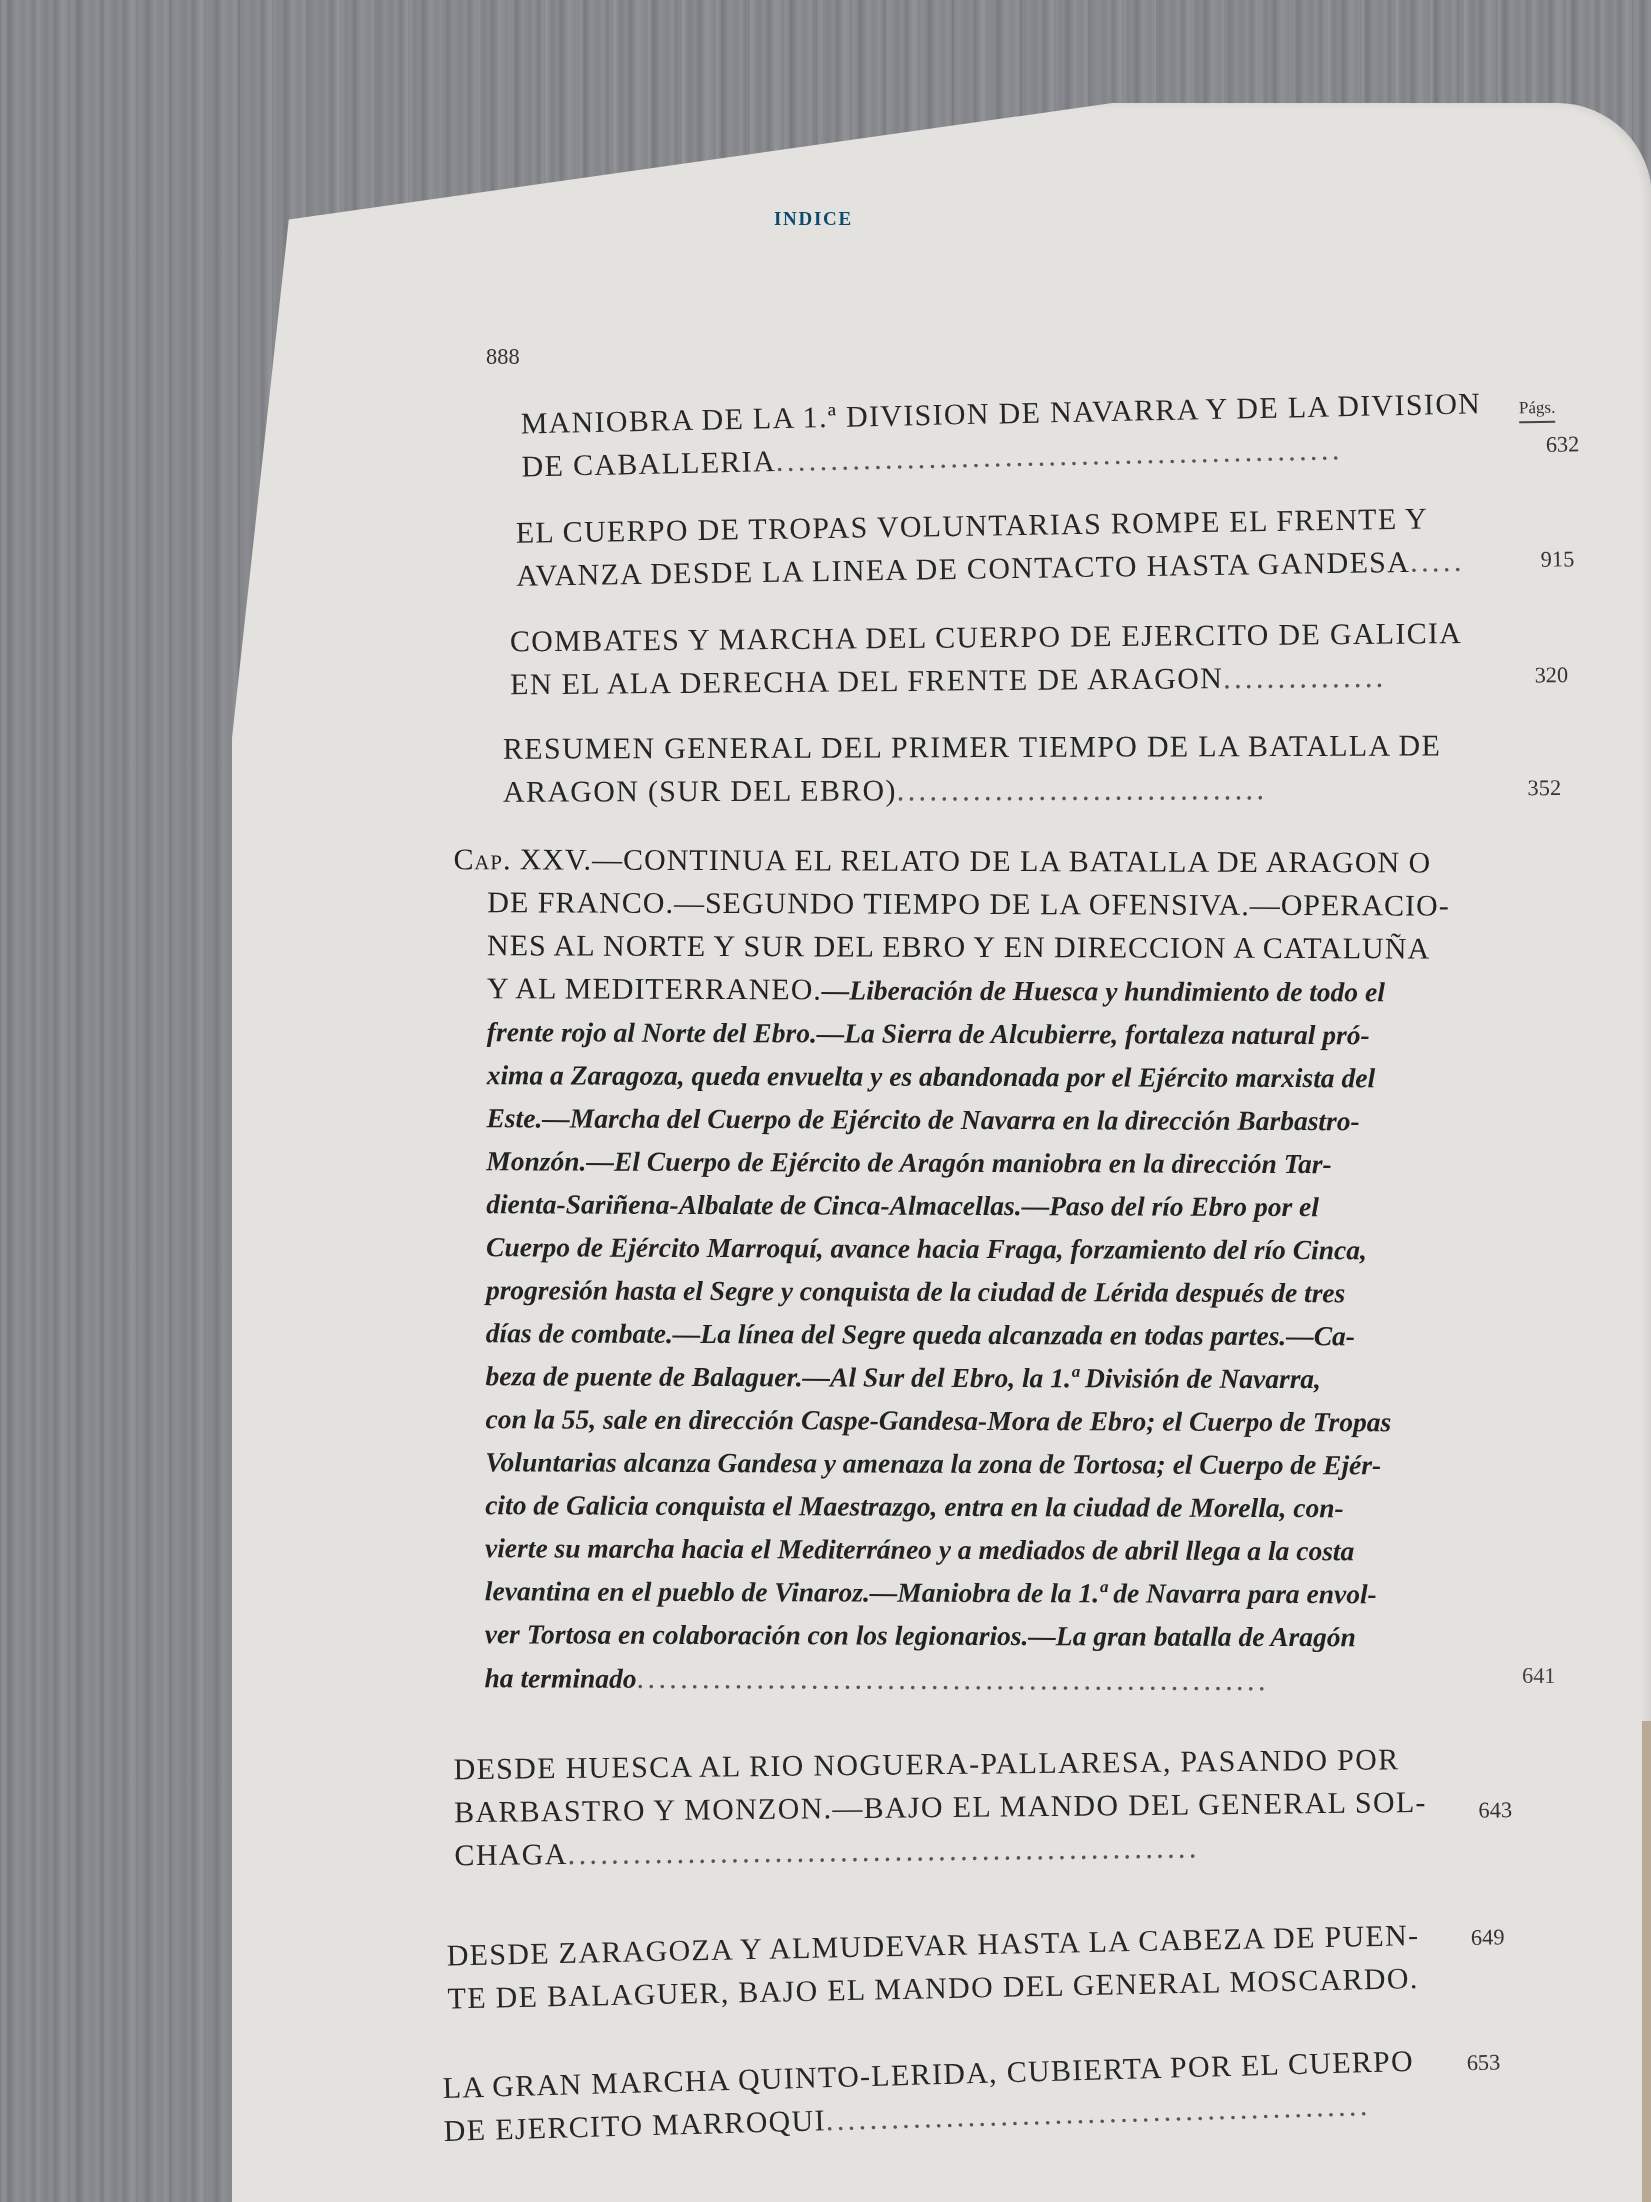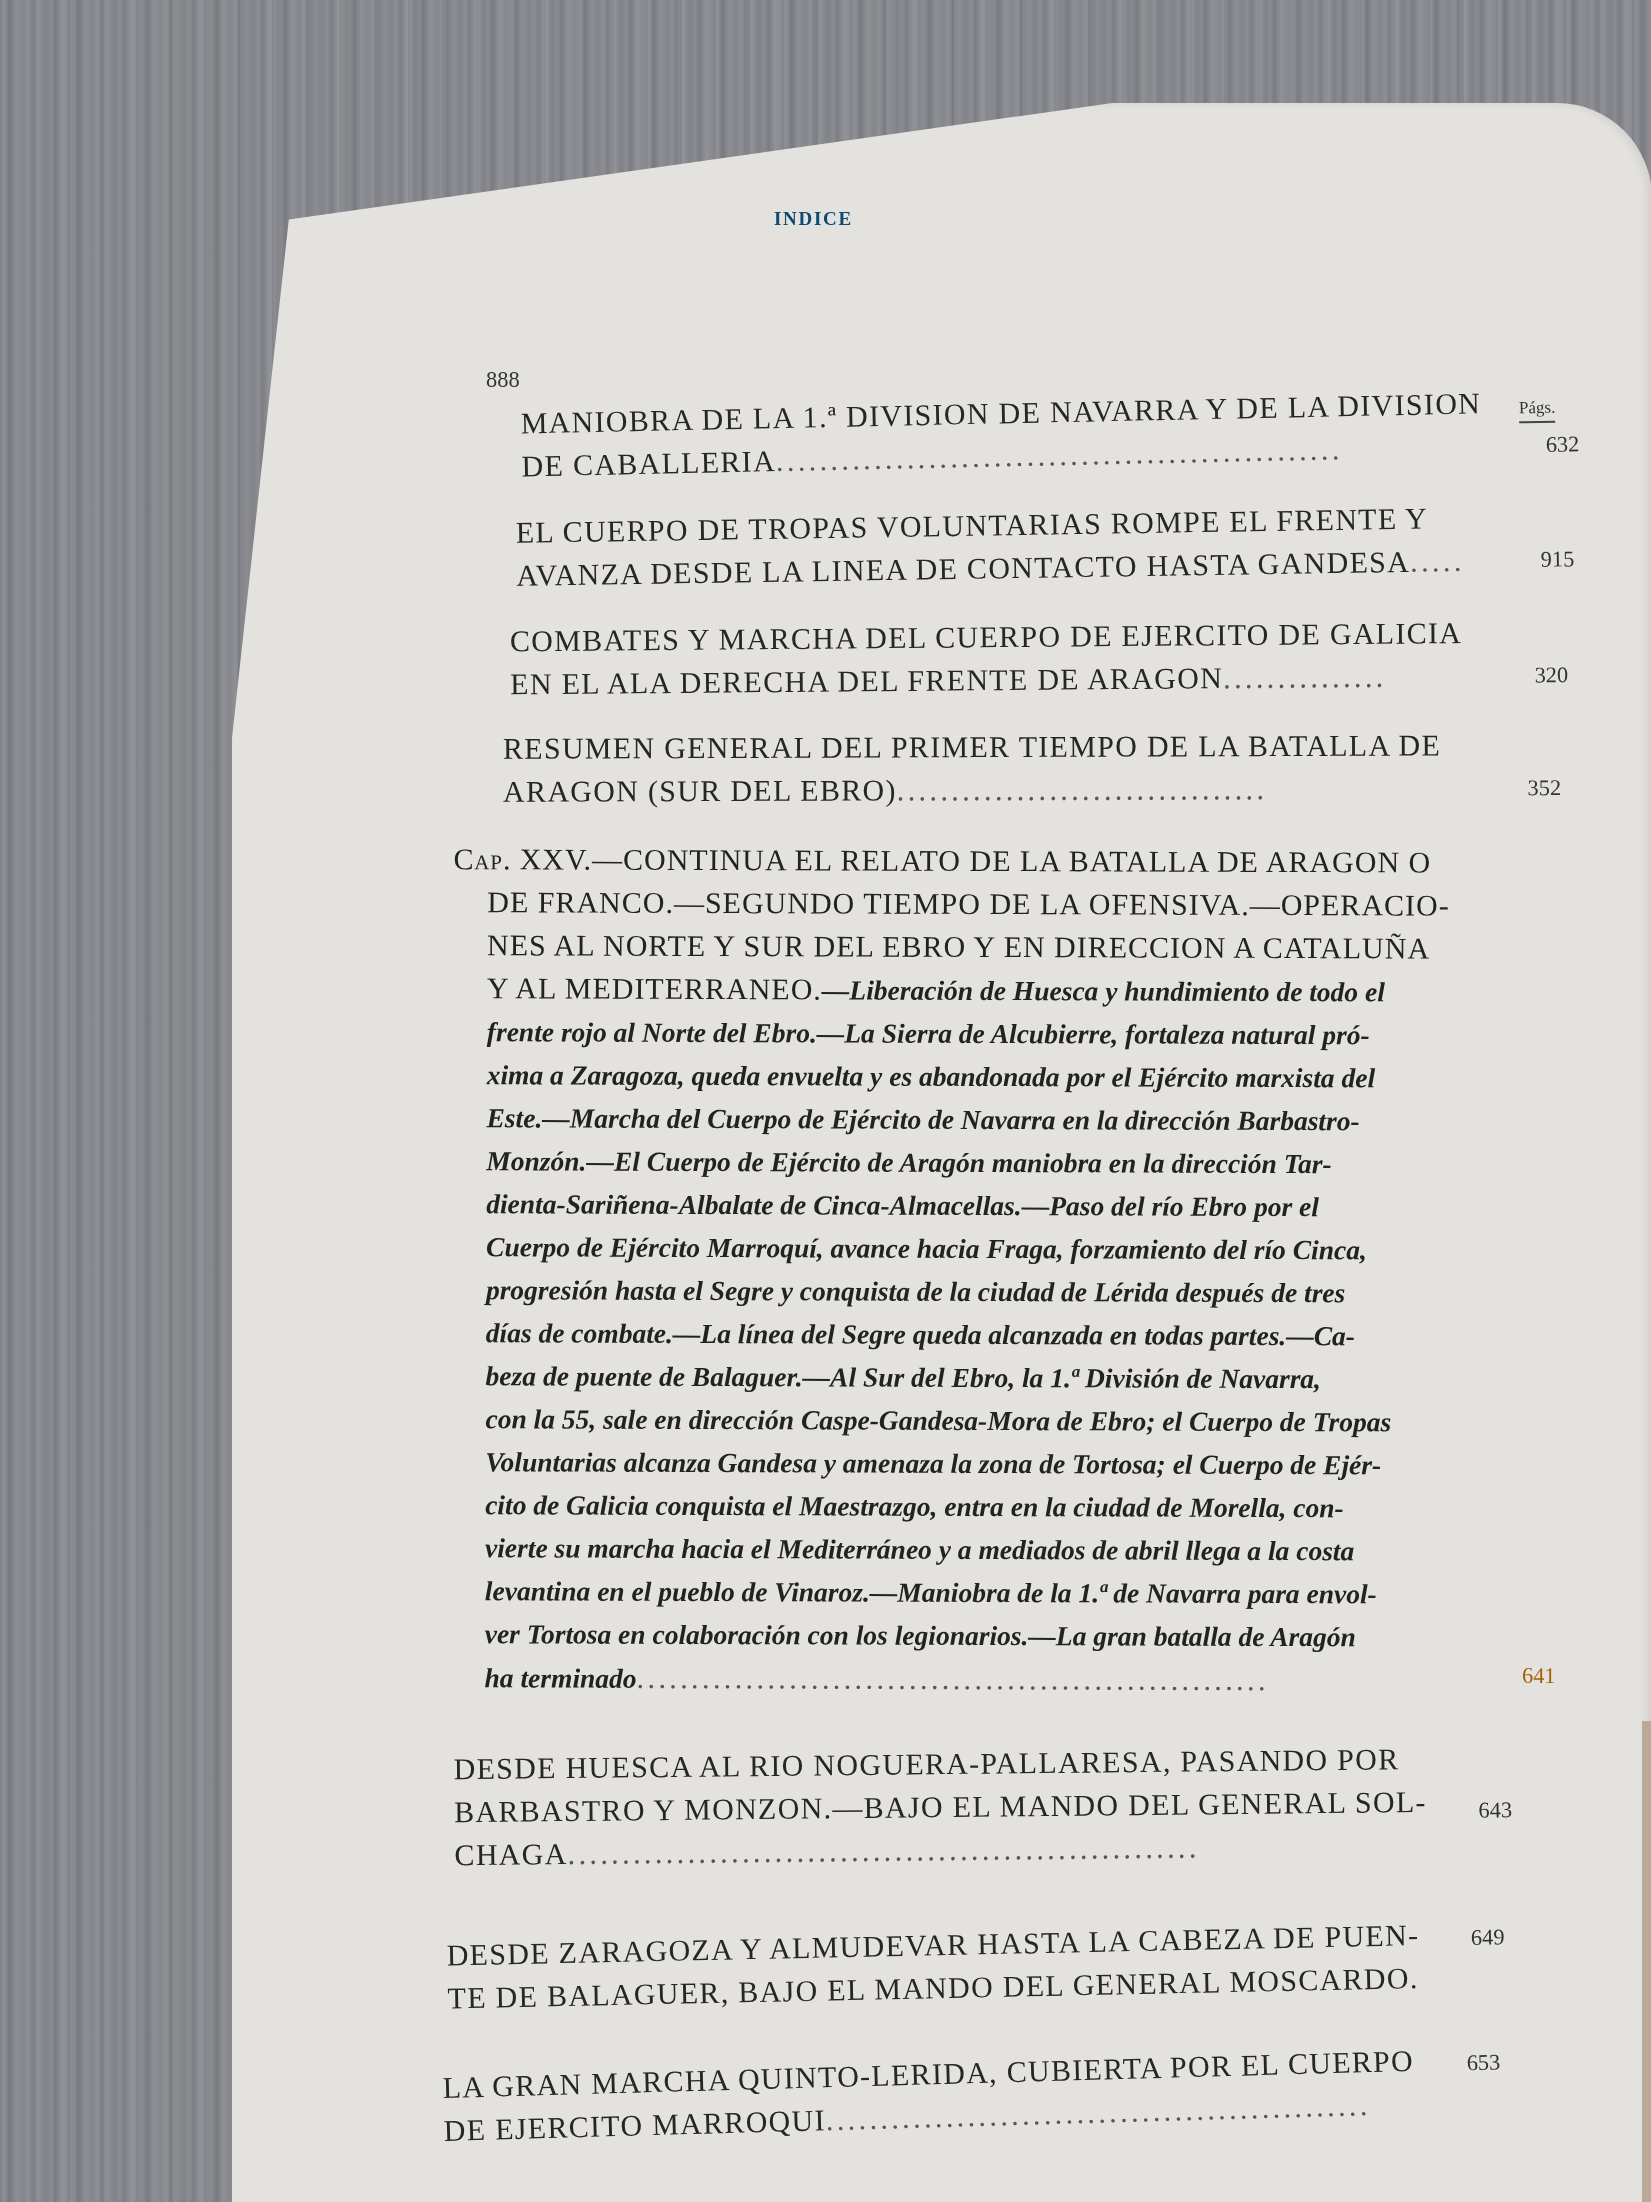--- a/index.html
+++ b/index.html
@@ -24,21 +24,21 @@
   .page-edge {
     position: absolute; right: 0; top: 1618px; width: 10.3px; height: 585px;
     background: #b9aa98;
   }
   .running-head {
     position: absolute; left: 774px; top: 208px;
     font-size: 19px; letter-spacing: 1.7px; font-weight: bold; color: #0c4a6e;
   }
   .page-number {
     position: absolute; left: 486px; top: 344px;
-    font-size: 22.4px; color: #333; margin-top: 23px;
+    font-size: 22.4px; color: #333;
   }
   .pags-label {
     position: absolute; left: 1519px; top: 366px;
     font-size: 17px; color: #333;
     border-bottom: 2.6px solid #444; padding-bottom: 2.6px;
     transform: rotate(-1deg);
     margin-top: 32px;
   }
   .toc-entry {
     position: absolute; width: 998px;
@@ -55,21 +55,21 @@
     font-size: 30px; line-height: 43px; color: #222;
     transform: rotate(0.2deg);
   }
   .chapter .cap { font-variant: small-caps; letter-spacing: 0.9px; text-align: center; }
   .chapter .caps { letter-spacing: 1px; }
   .chapter .it { font-style: italic; font-weight: bold; font-size: 27.5px; }
   .chapter .line { display: block; white-space: nowrap; }
   .chapter .indent { padding-left: 34px; }
   .chapter .pg {
     position: absolute; right: -34px; top: 813px;
-    font-size: 22.4px; color: #a16207;
+    font-size: 22.4px; color: #404040;
   }
 </style>
 </head>
 <body>
 
 <div class="wood-grain"></div>
 
 <div class="page">
   <div class="page-edge"></div>
 </div>

